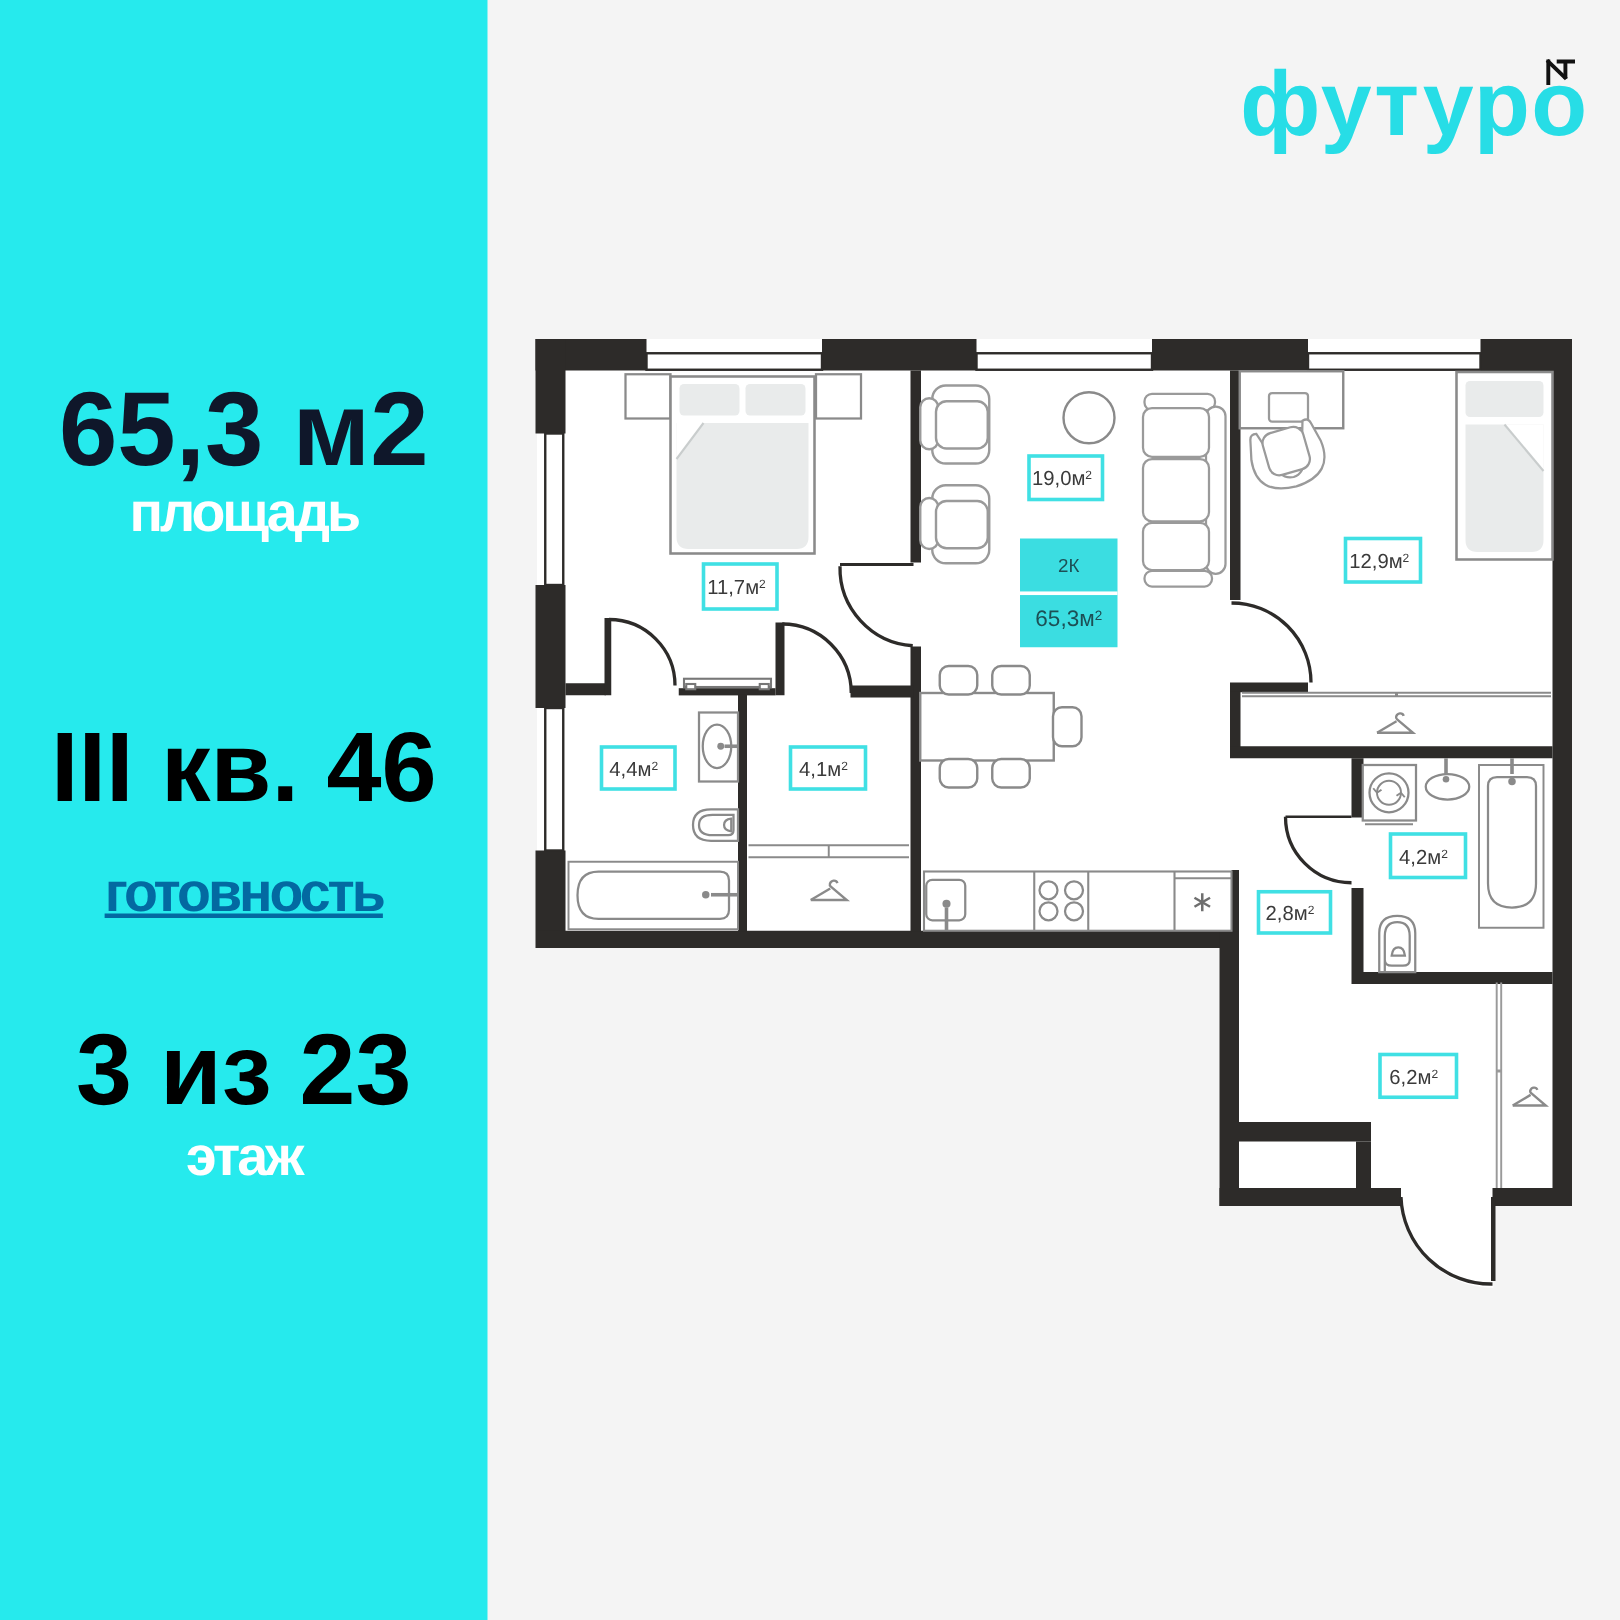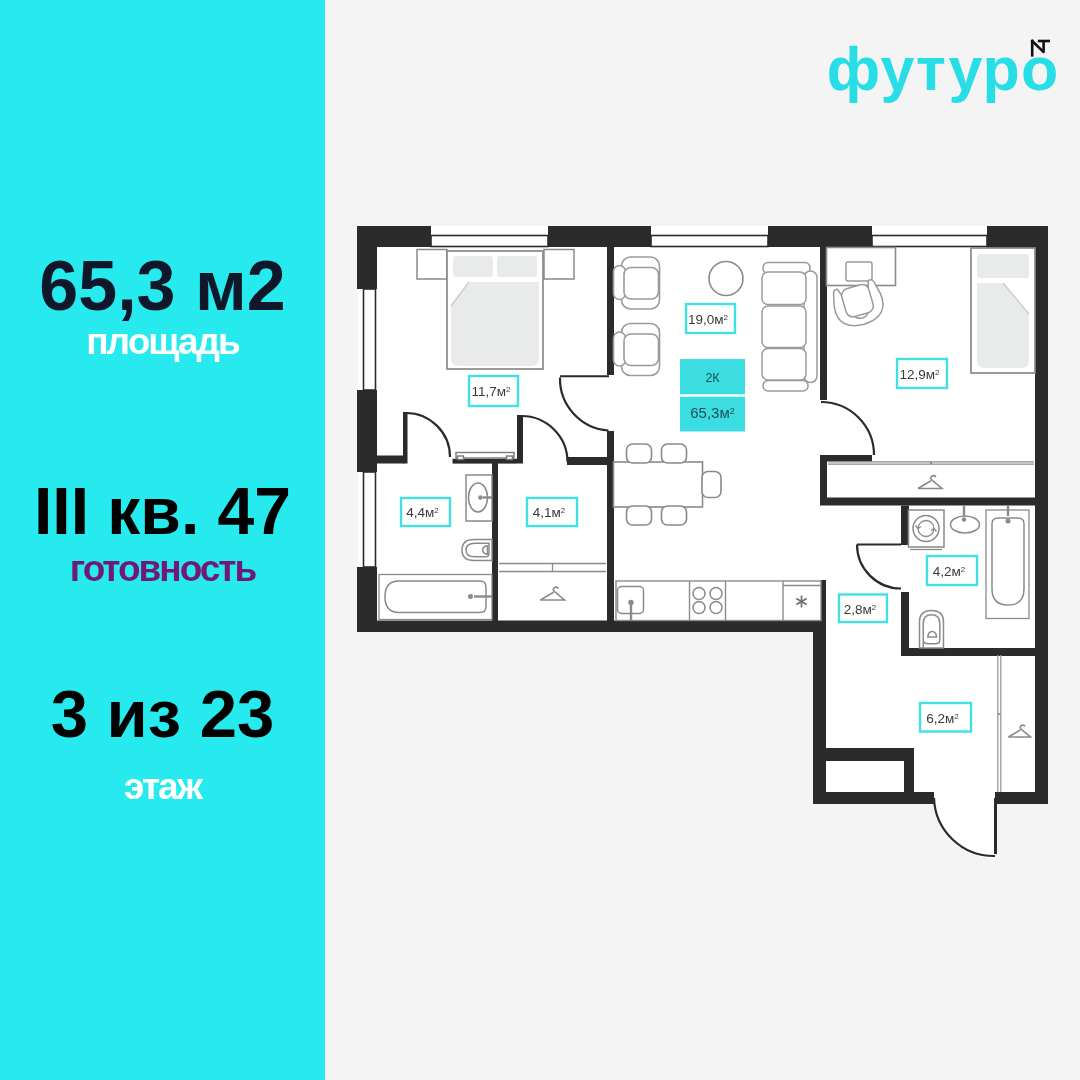--- a/index.html
+++ b/index.html
@@ -8,27 +8,27 @@
 </style>
 </head>
 <body>
 
 <div style="position:absolute;left:0;top:0;width:325px;height:1080px;background:#26eaed;"></div>
 
 <div class="sb-txt" style="top:251px;font-size:70px;color:#0f172a;">65,3 м2</div>
 
 <div class="sb-txt" style="top:323px;font-size:37px;letter-spacing:-2px;color:#fff;">площадь</div>
 
-<div class="sb-txt" style="top:478px;font-size:66px;color:#000;">III кв. 47</div>
-
-<div class="sb-txt" style="top:550px;font-size:37px;letter-spacing:-2px;color:#701a75;">готовность</div>
+<div class="sb-txt" style="top:478px;font-size:66px;color:#000;">III кв. 46</div>
+
+<div class="sb-txt" style="top:576px;font-size:37px;letter-spacing:-2px;color:#0369a1;text-decoration:underline;">готовность</div>
 
 <div class="sb-txt" style="top:680px;font-size:67px;color:#000;">3 из 23</div>
 
-<div class="sb-txt" style="top:768px;font-size:37px;letter-spacing:-2px;color:#fff;">этаж</div>
+<div class="sb-txt" style="top:752px;font-size:37px;letter-spacing:-2px;color:#fff;">этаж</div>
 
 <div style="position:absolute;left:825px;top:34px;width:236px;text-align:center;font-size:61px;font-weight:bold;color:#27dde6;letter-spacing:1px;">футуро</div>
 
 <svg style="position:absolute;left:1025px;top:34px;" width="32" height="28" viewBox="0 0 32 28">
   <g stroke="#111" stroke-width="2.6" fill="none">
     <line x1="7.2" y1="5.7" x2="7.2" y2="22.6"></line>
     <line x1="6.4" y1="6.2" x2="19.2" y2="18.6"></line>
     <line x1="18.6" y1="7" x2="18.6" y2="18.5"></line>
     <line x1="12.8" y1="7" x2="25" y2="7"></line>
   </g>

